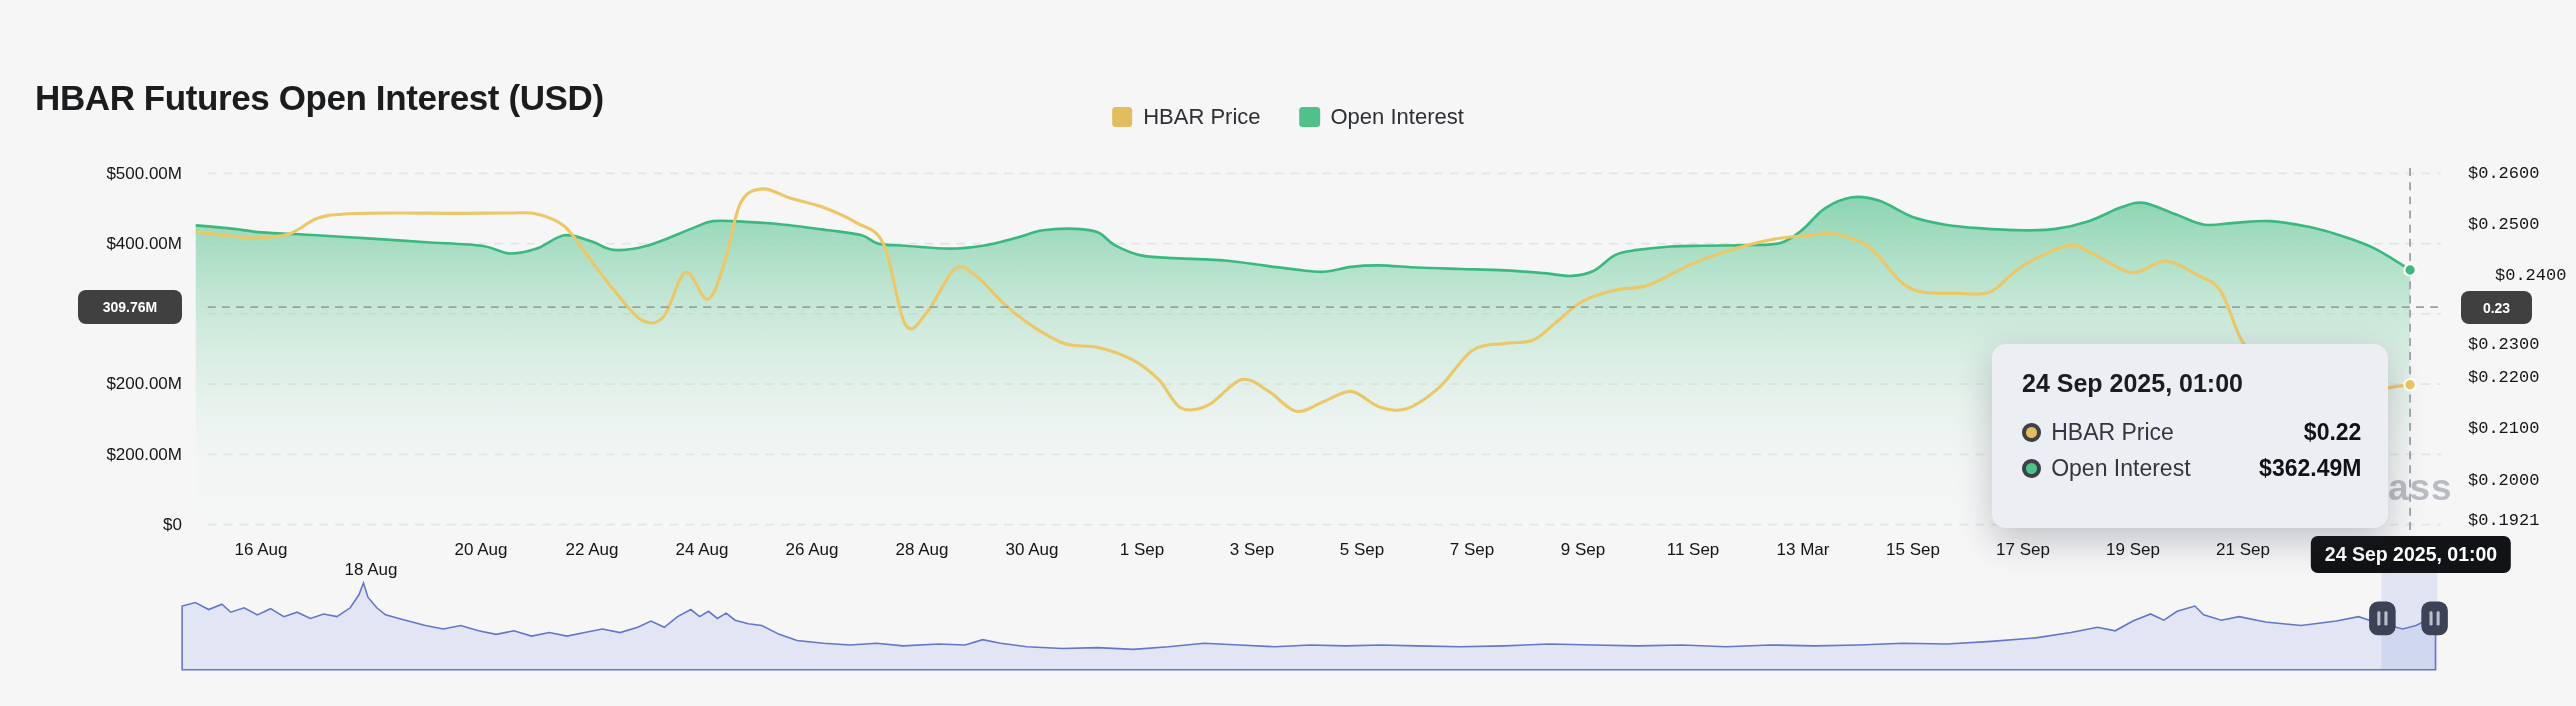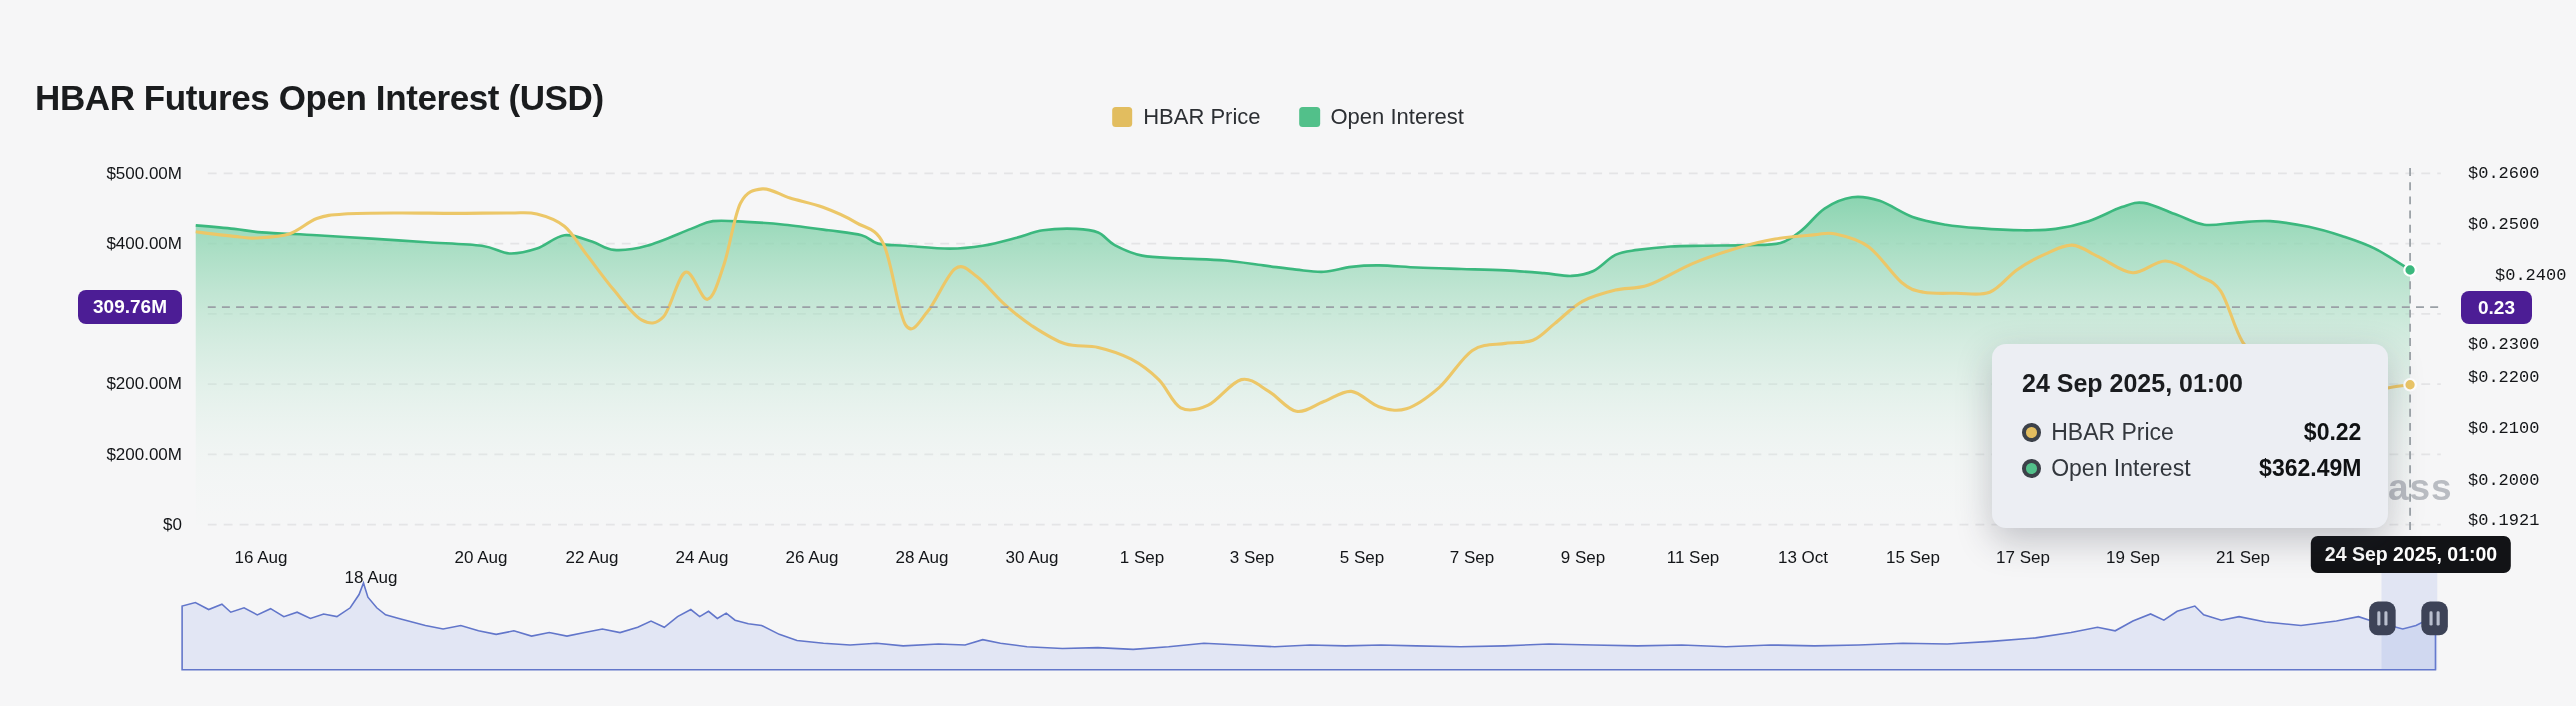--- a/index.html
+++ b/index.html
@@ -20,24 +20,24 @@
   .legend-item{display:flex; align-items:center; gap:10.6px; cursor:pointer;}
   .legend-swatch{width:20.4px; height:20.4px; border-radius:3.5px;}
   .legend-label{font-size:22px; color:#2c2f33;}
   .axis-col{position:absolute; top:0; height:706px;}
   .axis-label{
     position:absolute; font-size:17px; color:#131518; font-weight:500;
     transform:translateY(-50%); white-space:nowrap;
   }
   .axis-col.left .axis-label{right:0; text-align:right;}
   .axis-col.right .axis-label{left:0; text-align:left;}
-  .x-axis .axis-label{transform:translate(-50%,0);margin-top:8px;}
+  .x-axis .axis-label{transform:translate(-50%,0);}
   .badge{
-    position:absolute; background:#4c1d95; color:#ffffff; font-weight:700;
-    font-size:19px; border-radius:8px; display:flex; align-items:center;
+    position:absolute; background:#404040; color:#ffffff; font-weight:700;
+    font-size:14px; border-radius:8px; display:flex; align-items:center;
     justify-content:center; z-index:6;
   }
   .crosshair-pill{
     position:absolute; background:#121316; color:#ffffff; font-weight:700;
     font-size:19.5px; border-radius:7px; padding:7px 14px; white-space:nowrap;
     transform:translateX(-50%); z-index:7;
   }
   .watermark{
     position:absolute; font-size:37px; font-weight:700; color:#b9bcc2;
     z-index:3; letter-spacing:0.9px;
@@ -127,21 +127,21 @@
       <div class="axis-label" style="left: 702px; top: 540px;">24 Aug</div>
       <div class="axis-label" style="left: 812px; top: 540px;">26 Aug</div>
       <div class="axis-label" style="left: 922px; top: 540px;">28 Aug</div>
       <div class="axis-label" style="left: 1032px; top: 540px;">30 Aug</div>
       <div class="axis-label" style="left: 1142px; top: 540px;">1 Sep</div>
       <div class="axis-label" style="left: 1252px; top: 540px;">3 Sep</div>
       <div class="axis-label" style="left: 1362px; top: 540px;">5 Sep</div>
       <div class="axis-label" style="left: 1472px; top: 540px;">7 Sep</div>
       <div class="axis-label" style="left: 1583px; top: 540px;">9 Sep</div>
       <div class="axis-label" style="left: 1693px; top: 540px;">11 Sep</div>
-      <div class="axis-label" style="left: 1803px; top: 540px;">13 Oct</div>
+      <div class="axis-label" style="left: 1803px; top: 540px;">13 Mar</div>
       <div class="axis-label" style="left: 1913px; top: 540px;">15 Sep</div>
       <div class="axis-label" style="left: 2023px; top: 540px;">17 Sep</div>
       <div class="axis-label" style="left: 2133px; top: 540px;">19 Sep</div>
       <div class="axis-label" style="left: 2243px; top: 540px;">21 Sep</div>
     </div>
 
   <div class="badge" id="oi-badge" style="left: 78px; width: 104px; height: 34px; top: 290px;">309.76M</div>
   <div class="badge" id="price-badge" style="left: 2461px; width: 71px; height: 33px; top: 291px;">0.23</div>
 
   <div class="watermark" style="left:2388px; top:467px;">ass</div>

